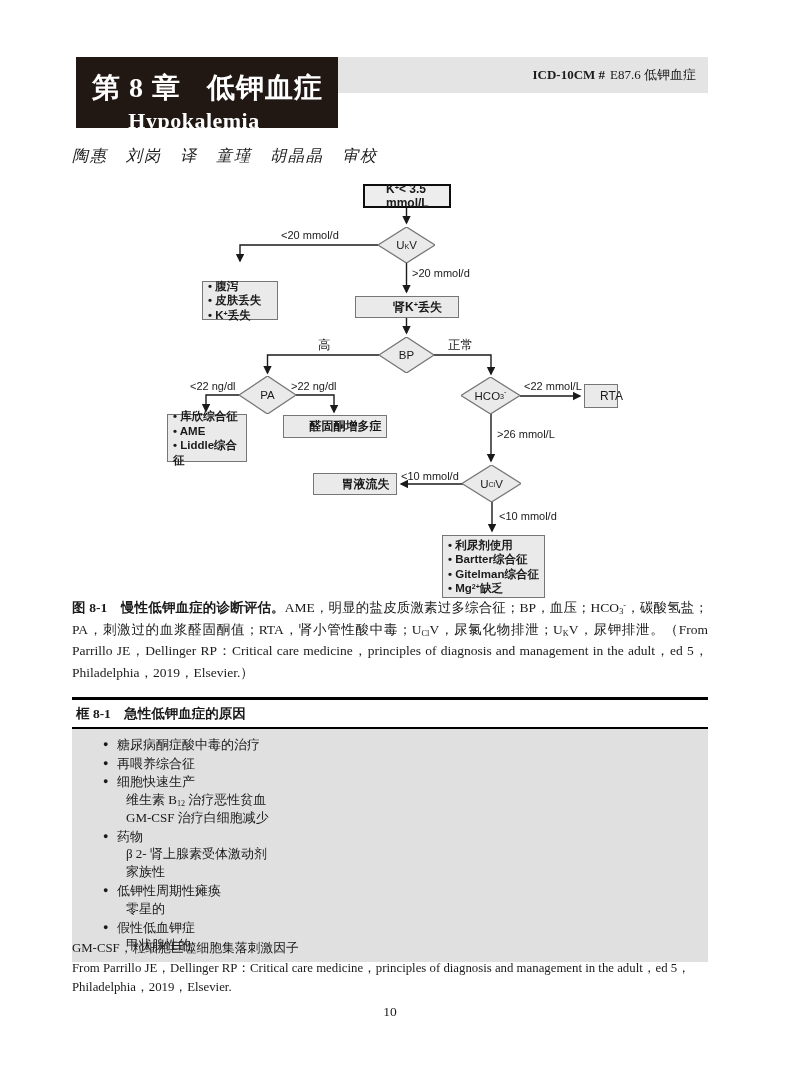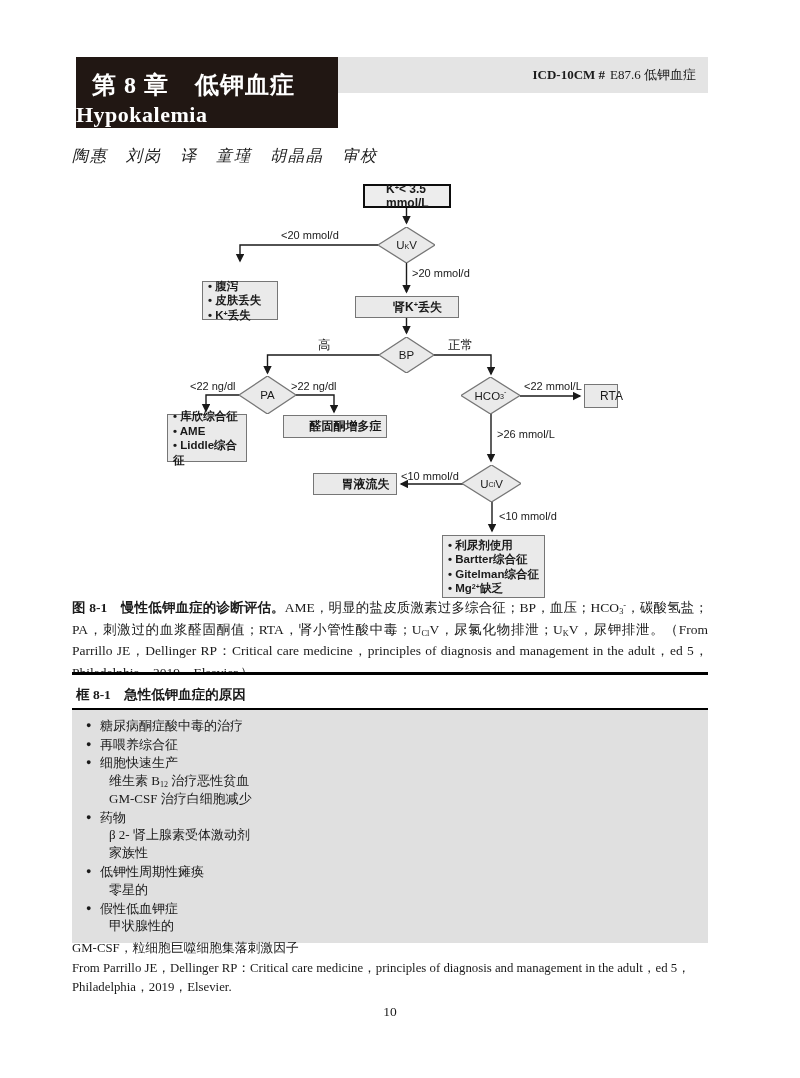--- a/index.html
+++ b/index.html
@@ -3,22 +3,22 @@
 <meta charset="utf-8">
 <style>
   html,body{margin:0;padding:0;background:#ffffff;}
   .page{position:relative;width:800px;height:1078px;background:#fff;overflow:hidden;
         font-family:"Liberation Serif","DejaVu Serif",serif;color:#1a1a1a;}
 
   
   .chapter-banner{position:absolute;left:76px;top:57px;width:262px;height:71px;
         background:#211713;color:#fff;}
   .chapter-row1{display:flex;align-items:baseline;gap:26px;padding:12px 0 0 16px;
-        font-size:24px;font-weight:bold;letter-spacing:1px;}
-  .chapter-row2{text-align:left;padding-right:26px;margin-top:1px;
+        font-size:28px;font-weight:bold;letter-spacing:1px;}
+  .chapter-row2{text-align:center;padding-right:26px;margin-top:1px;
         font-size:22px;font-weight:bold;letter-spacing:.5px;}
   .icd-bar{position:absolute;left:338px;top:57px;width:370px;height:36px;background:#e4e4e4;
         display:flex;align-items:center;justify-content:flex-end;padding-right:12px;
         box-sizing:border-box;font-family:Liberation Serif, serif;font-size:13px;}
   .icd-bar b{font-weight:bold;}
   .icd-bar span{margin-left:5px;}
   .translators{position:absolute;left:72px;top:146px;font-style:italic;font-size:16px;
         letter-spacing:2px;}
 
   
@@ -44,22 +44,22 @@
   sub{vertical-align:baseline;position:relative;top:.28em;}
   sup{vertical-align:baseline;position:relative;top:-.45em;}
 
   
   .caption{position:absolute;left:72px;top:597px;width:636px;margin:0;
         font-size:13.5px;line-height:21.5px;text-align:justify;}
 
   
   .info-box{position:absolute;left:72px;top:672px;width:636px;box-sizing:border-box;}
   .info-box-title{border-top:3px solid #000;border-bottom:2px solid #000;background:#fff;
-        padding:11px 8px 4px 4px;font-size:13.5px;font-weight:bold;}
-  .info-box-body{background:#e0e0e0;padding:6px 10px 8px 0;}
+        padding:5px 8px 4px 4px;font-size:13.5px;font-weight:bold;margin-top:25px;}
+  .info-box-body{background:#e0e0e0;padding:6px 10px 8px 17px;}
   .box-item{font-size:13px;line-height:18px;}
   .box-item.lvl1{padding-left:14px;}
   .box-item.lvl2{padding-left:37px;}
   .blt{display:inline-block;width:14px;font-size:9px;vertical-align:1.5px;}
 
   
   .footnotes{position:absolute;left:72px;top:939px;width:640px;font-size:12.8px;line-height:19.5px;}
   .footnotes p{margin:0;}
   .page-number{position:absolute;left:72px;top:1004px;width:636px;text-align:center;
         font-size:13.5px;}

